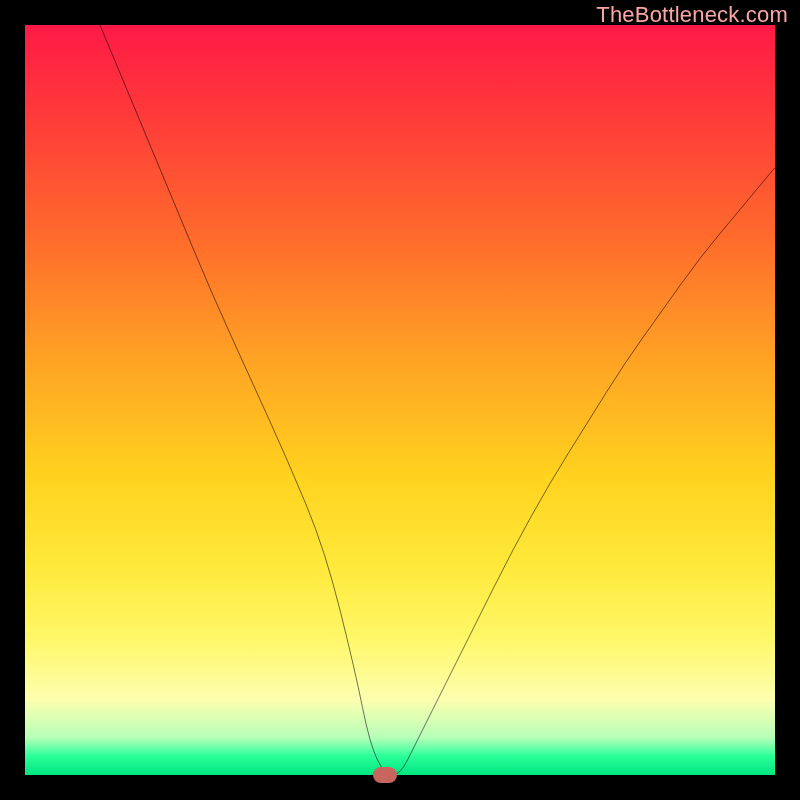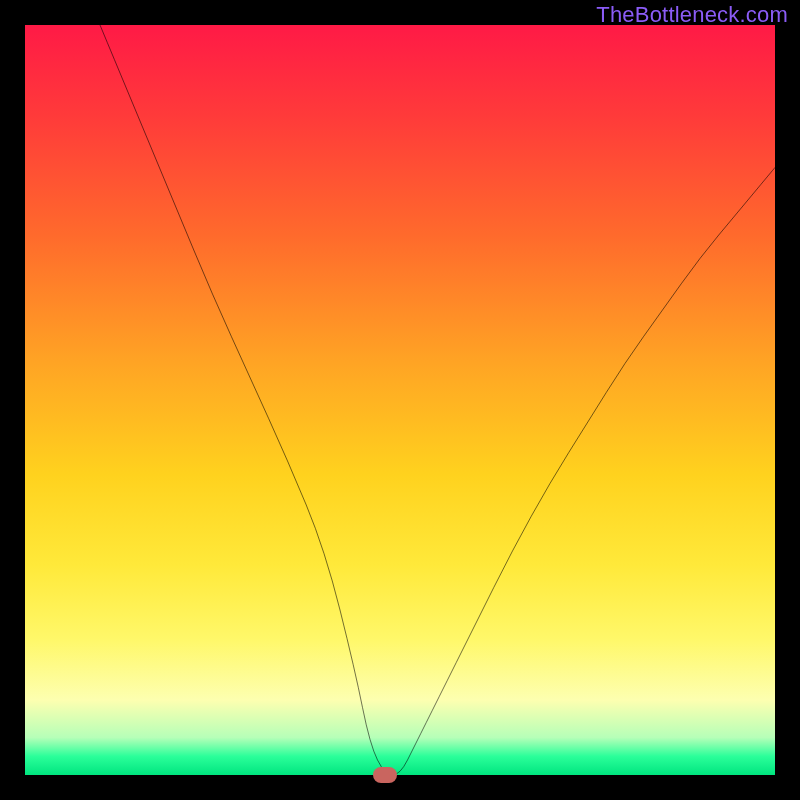--- a/index.html
+++ b/index.html
@@ -14,21 +14,21 @@
   .stage {
     position: relative;
     width: 800px;
     height: 800px;
     background: #000;
   }
   .watermark {
     position: absolute;
     top: 2px;
     right: 12px;
-    color: #8b5cf6;
+    color: #fca5a5;
     font-size: 22px;
     font-weight: 500;
     letter-spacing: 0.2px;
     z-index: 5;
   }
   .plot {
     position: absolute;
     left: 25px;
     top: 25px;
     width: 750px;

